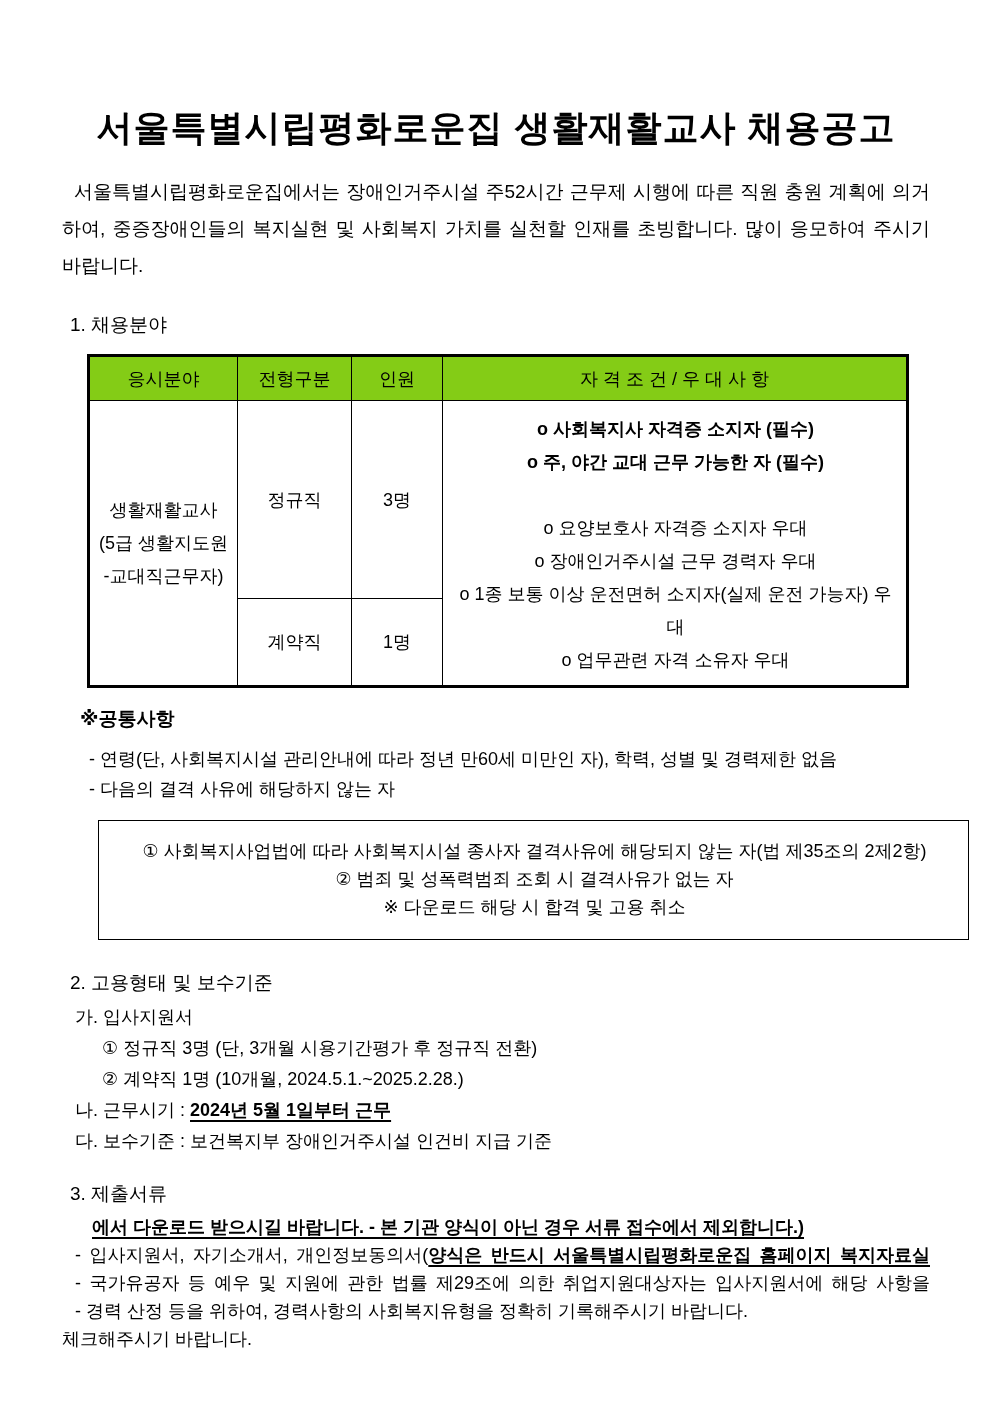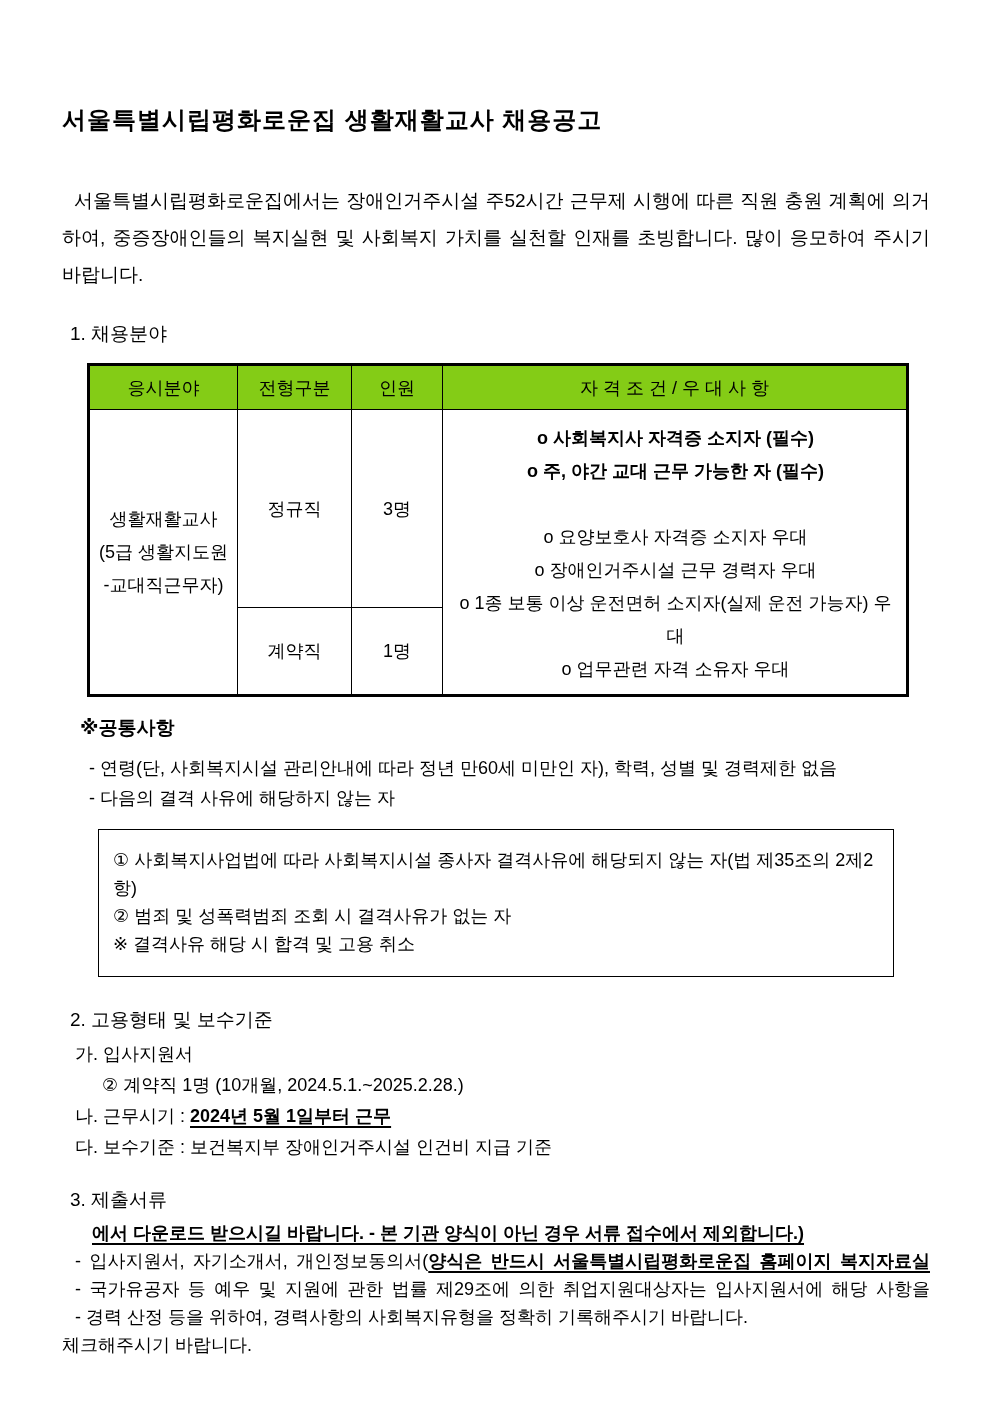--- a/index.html
+++ b/index.html
@@ -6,25 +6,25 @@
   html, body { background: #fff; }
   body {
     width: 992px; height: 1403px;
     overflow: hidden;
     color: #000;
     font-family: "Liberation Sans", "DejaVu Sans", sans-serif;
   }
   .page { padding: 104px 62px 0 62px; }
 
   .title {
-    font-size: 24px;
+    font-size: 36px;
     font-weight: 800;
-    text-align: left;
+    text-align: center;
     letter-spacing: 1px;
-    margin-bottom: 46px;
+    margin-bottom: 20px;
   }
 
   .intro {
     font-size: 19px;
     line-height: 37px;
     text-align: justify;
     text-indent: 12px;
     word-break: break-all;
     margin-bottom: 28px;
   }
@@ -78,25 +78,26 @@
     margin: 10px 0 12px 0;
   }
   .common-item {
     font-size: 18px;
     line-height: 30px;
     padding-left: 27px;
     word-break: break-all;
   }
   .note-box {
     border: 1px solid #000;
-    width: 796px;
+    width: 871px;
     margin: 16px 0 0 36px;
     padding: 16px 12px 18px 14px;
     font-size: 18px;
     line-height: 28px;
+    text-align: center;
   }
   .note-box div { word-break: break-all; }
 
   
   .sec2 { margin-top: 30px; }
   .s2-line { font-size: 18px; line-height: 31px; word-break: break-all; }
   .ind-a { padding-left: 13px; }
   .ind-b { padding-left: 40px; }
   .sec2 .sec-heading { margin-bottom: 6px; }
 
@@ -169,27 +170,28 @@
       </tbody>
     </table>
 
     <div class="common-heading">※공통사항</div>
     <div class="common-item">- 연령(단, 사회복지시설 관리안내에 따라 정년 만60세 미만인 자), 학력, 성별 및 경력제한 없음</div>
     <div class="common-item">- 다음의 결격 사유에 해당하지 않는 자</div>
 
     <div class="note-box">
       <div>① 사회복지사업법에 따라 사회복지시설 종사자 결격사유에 해당되지 않는 자(법 제35조의 2제2항)</div>
       <div>② 범죄 및 성폭력범죄 조회 시 결격사유가 없는 자</div>
-      <div>※ 결격사유 해당 시 합격 및 고용 취소</div>
+      <div>※ 다운로드 해당 시 합격 및 고용 취소</div>
     </div>
   </div>
 
   <div class="sec2">
     <div class="sec-heading">2. 고용형태 및 보수기준</div>
     <div class="s2-line ind-a">가. 입사지원서</div>
+    <div class="s2-line ind-b">① 정규직 3명 (단, 3개월 시용기간평가 후 정규직 전환)</div>
     <div class="s2-line ind-b">② 계약직 1명 (10개월, 2024.5.1.~2025.2.28.)</div>
     <div class="s2-line ind-a"><span>나. 근무시기 : </span><span class="emph">2024년 5월 1일부터 근무</span></div>
     <div class="s2-line ind-a">다. 보수기준 : 보건복지부 장애인거주시설 인건비 지급 기준</div>
   </div>
 
   <div class="sec3">
     <div class="sec-heading">3. 제출서류</div>
     <div class="s3-line s3-wrap1"><span class="emph">에서 다운로드 받으시길 바랍니다. - 본 기관 양식이 아닌 경우 서류 접수에서 제외합니다.)</span></div>
     <div class="s3-line s3-bullet just-last"><span>- 입사지원서, 자기소개서, 개인정보동의서(</span><span class="emph">양식은 반드시 서울특별시립평화로운집 홈페이지 복지자료실</span></div>
     <div class="s3-line s3-bullet just-last">- 국가유공자 등 예우 및 지원에 관한 법률 제29조에 의한 취업지원대상자는 입사지원서에 해당 사항을</div>

